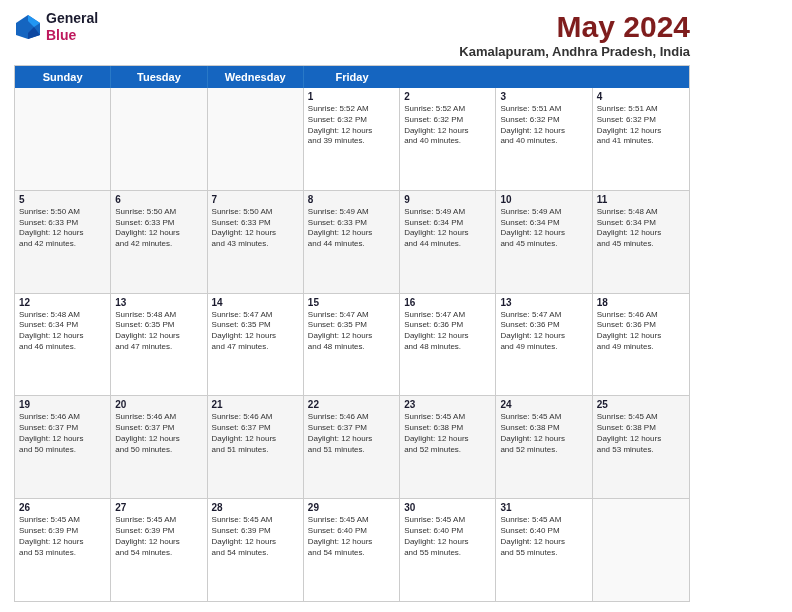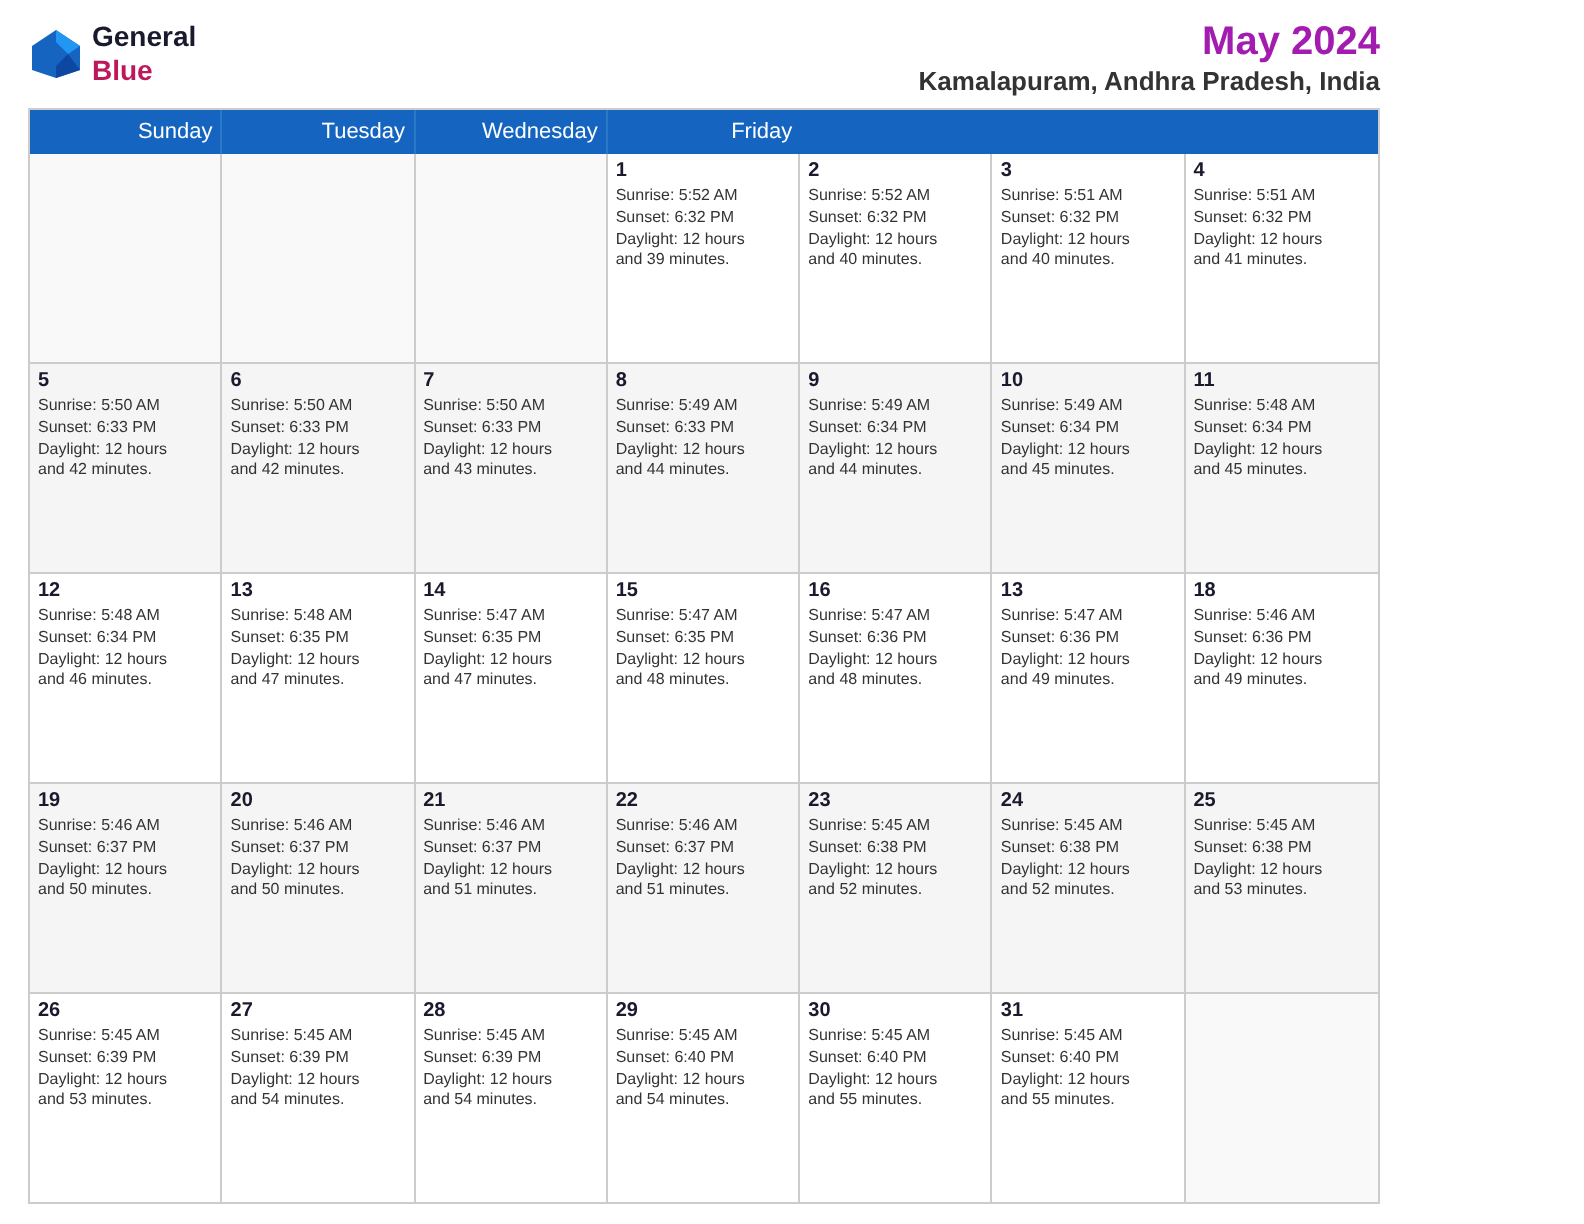--- a/index.html
+++ b/index.html
@@ -34,46 +34,46 @@
       line-height: 1.1;
     }
     .logo-icon {
       width: 28px;
       height: 28px;
     }
     .title-block {
       text-align: right;
     }
     .month-year {
-      font-size: 20px;
-      font-weight: bold;
-      color: #a21caf;
+      font-size: 30px;
+      font-weight: bold;
+      color: #7f1d1d;
     }
     .location {
       font-size: 13px;
       color: #333;
       font-weight: bold;
     }
     .calendar {
       flex: 1;
       display: flex;
       flex-direction: column;
       border: 1px solid #ccc;
     }
     .cal-header {
       display: grid;
       grid-template-columns: repeat(7, 1fr);
       background: #1565c0;
     }
     .cal-header-cell {
       color: #fff;
       font-size: 11px;
-      font-weight: normal;
+      font-weight: bold;
       padding: 5px 4px;
-      text-align: right;
+      text-align: center;
       border-right: 1px solid #2979c7;
     }
     .cal-header-cell:last-child { border-right: none; }
     .cal-body {
       flex: 1;
       display: flex;
       flex-direction: column;
     }
     .cal-row {
       display: grid;

